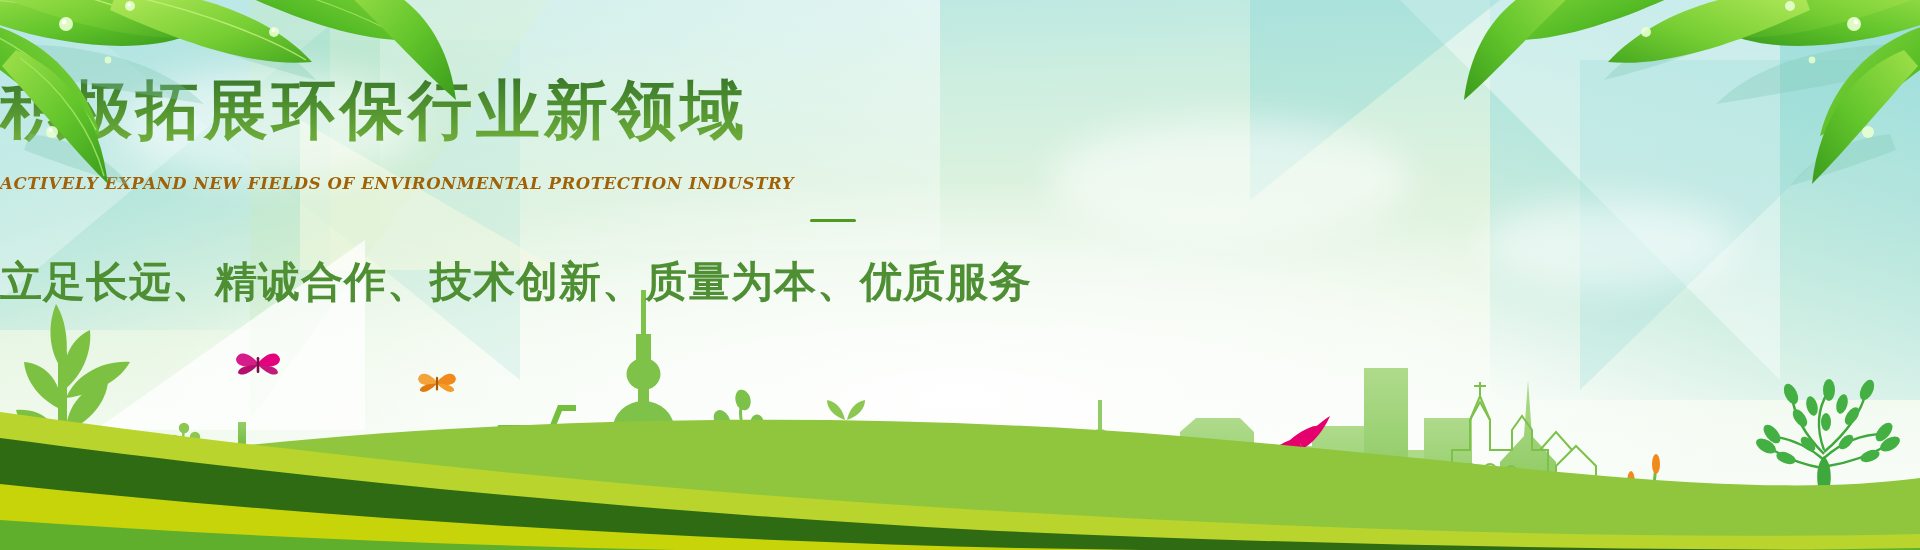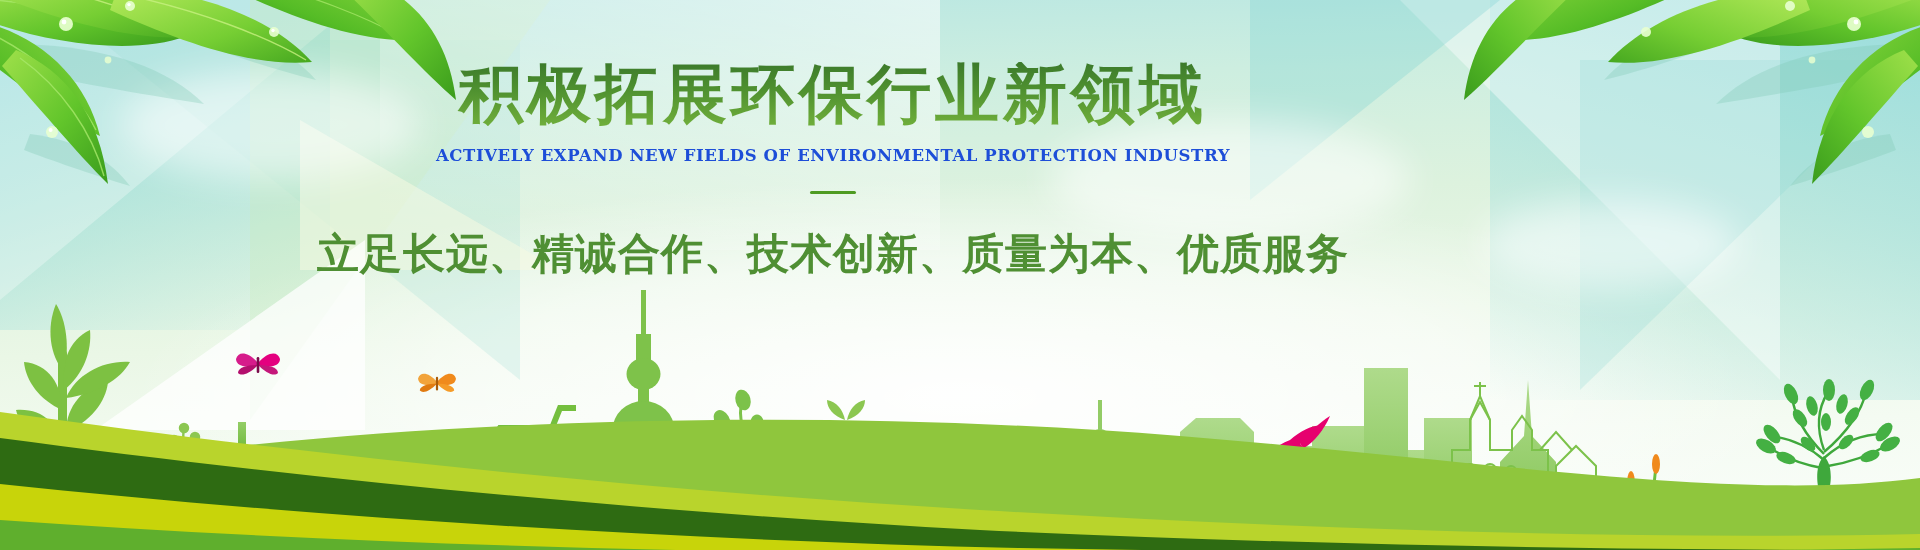--- a/index.html
+++ b/index.html
@@ -28,32 +28,33 @@
   .f6{right:0;top:60px;width:0;height:0;border-left:340px solid rgba(140,215,212,.25);border-bottom:330px solid transparent;}
   .f7{left:300px;top:120px;width:0;height:0;border-left:260px solid rgba(245,250,225,.55);border-top:150px solid transparent;}
   .f8{left:95px;top:240px;width:0;height:0;border-right:270px solid rgba(255,255,255,.75);border-top:190px solid transparent;}
   .f9{right:420px;top:0;width:0;height:0;border-left:250px solid rgba(120,210,210,.30);border-bottom:200px solid transparent;}
   .cloud{position:absolute;border-radius:50%;background:rgba(255,255,255,.55);filter:blur(18px);}
   .c1{left:120px;top:70px;width:300px;height:110px;}
   .c2{left:1050px;top:120px;width:360px;height:120px;}
   .c3{left:1480px;top:200px;width:260px;height:90px;}
 
   
-  .textwrap{position:absolute;left:0;top:0;width:1666px;text-align:center;z-index:30;}
+  .textwrap{position:absolute;left:0;top:16px;width:1666px;text-align:left;z-index:30;}
   .headline{
     margin-top:62px;font-size:64px;line-height:1;letter-spacing:4px;font-weight:bold;
     font-family:"DejaVu Serif","Liberation Serif",serif;
     background:linear-gradient(180deg,#3c7a2b 0%,#4d8f2f 40%,#6fae3b 100%);
     -webkit-background-clip:text;background-clip:text;color:transparent;
     text-shadow:none;
   }
   .subhead{
-    margin-top:20px;font-size:16.5px;font-weight:bold;letter-spacing:.6px;
+    margin-top:32px;font-size:16.5px;font-weight:bold;letter-spacing:.6px;
     font-family:"DejaVu Serif","Liberation Serif",serif;
-    color:#1d4ed8;
+    color:#a16207;
+    font-style:italic;
   }
   .divider{margin:26px auto 0;width:46px;height:3px;background:#4e9b22;border-radius:2px;}
   .tagline{
     margin-top:32px;font-size:42px;font-weight:bold;letter-spacing:1px;
     font-family:"DejaVu Serif","Liberation Serif",serif;
     color:#4f8f33;
   }
 
   
   .scene{position:absolute;left:0;bottom:0;width:1920px;height:300px;z-index:10;}

